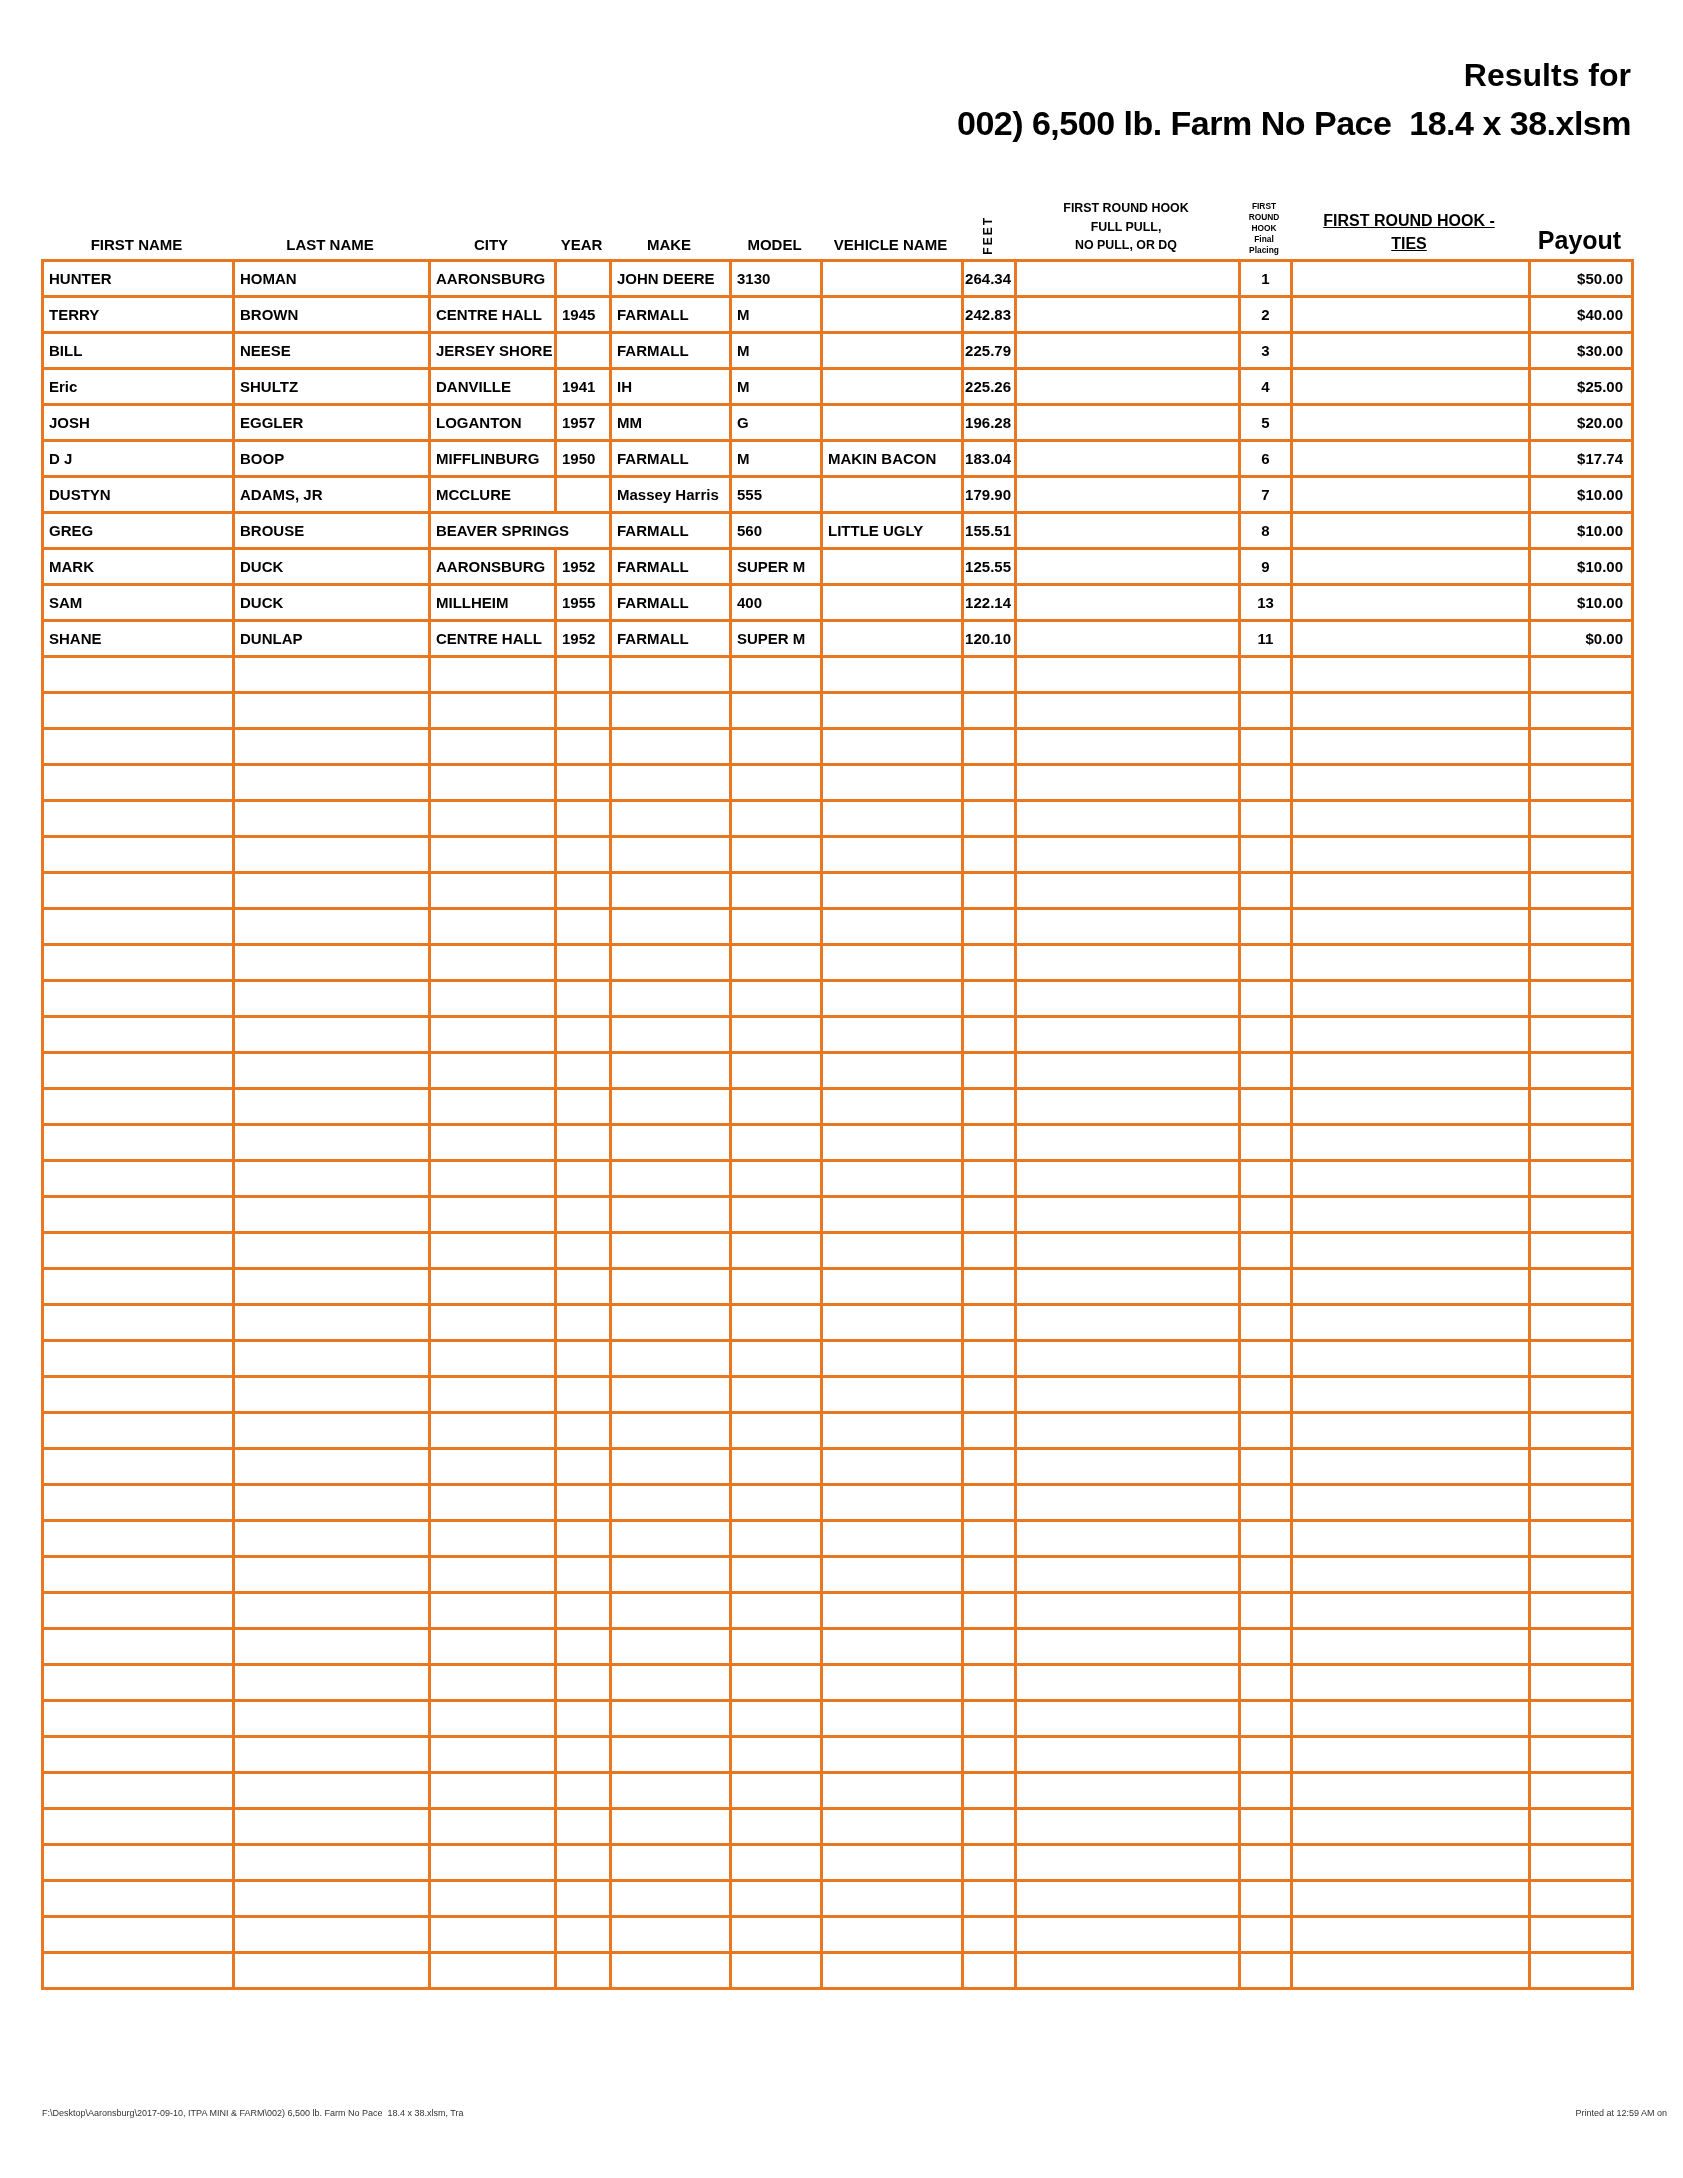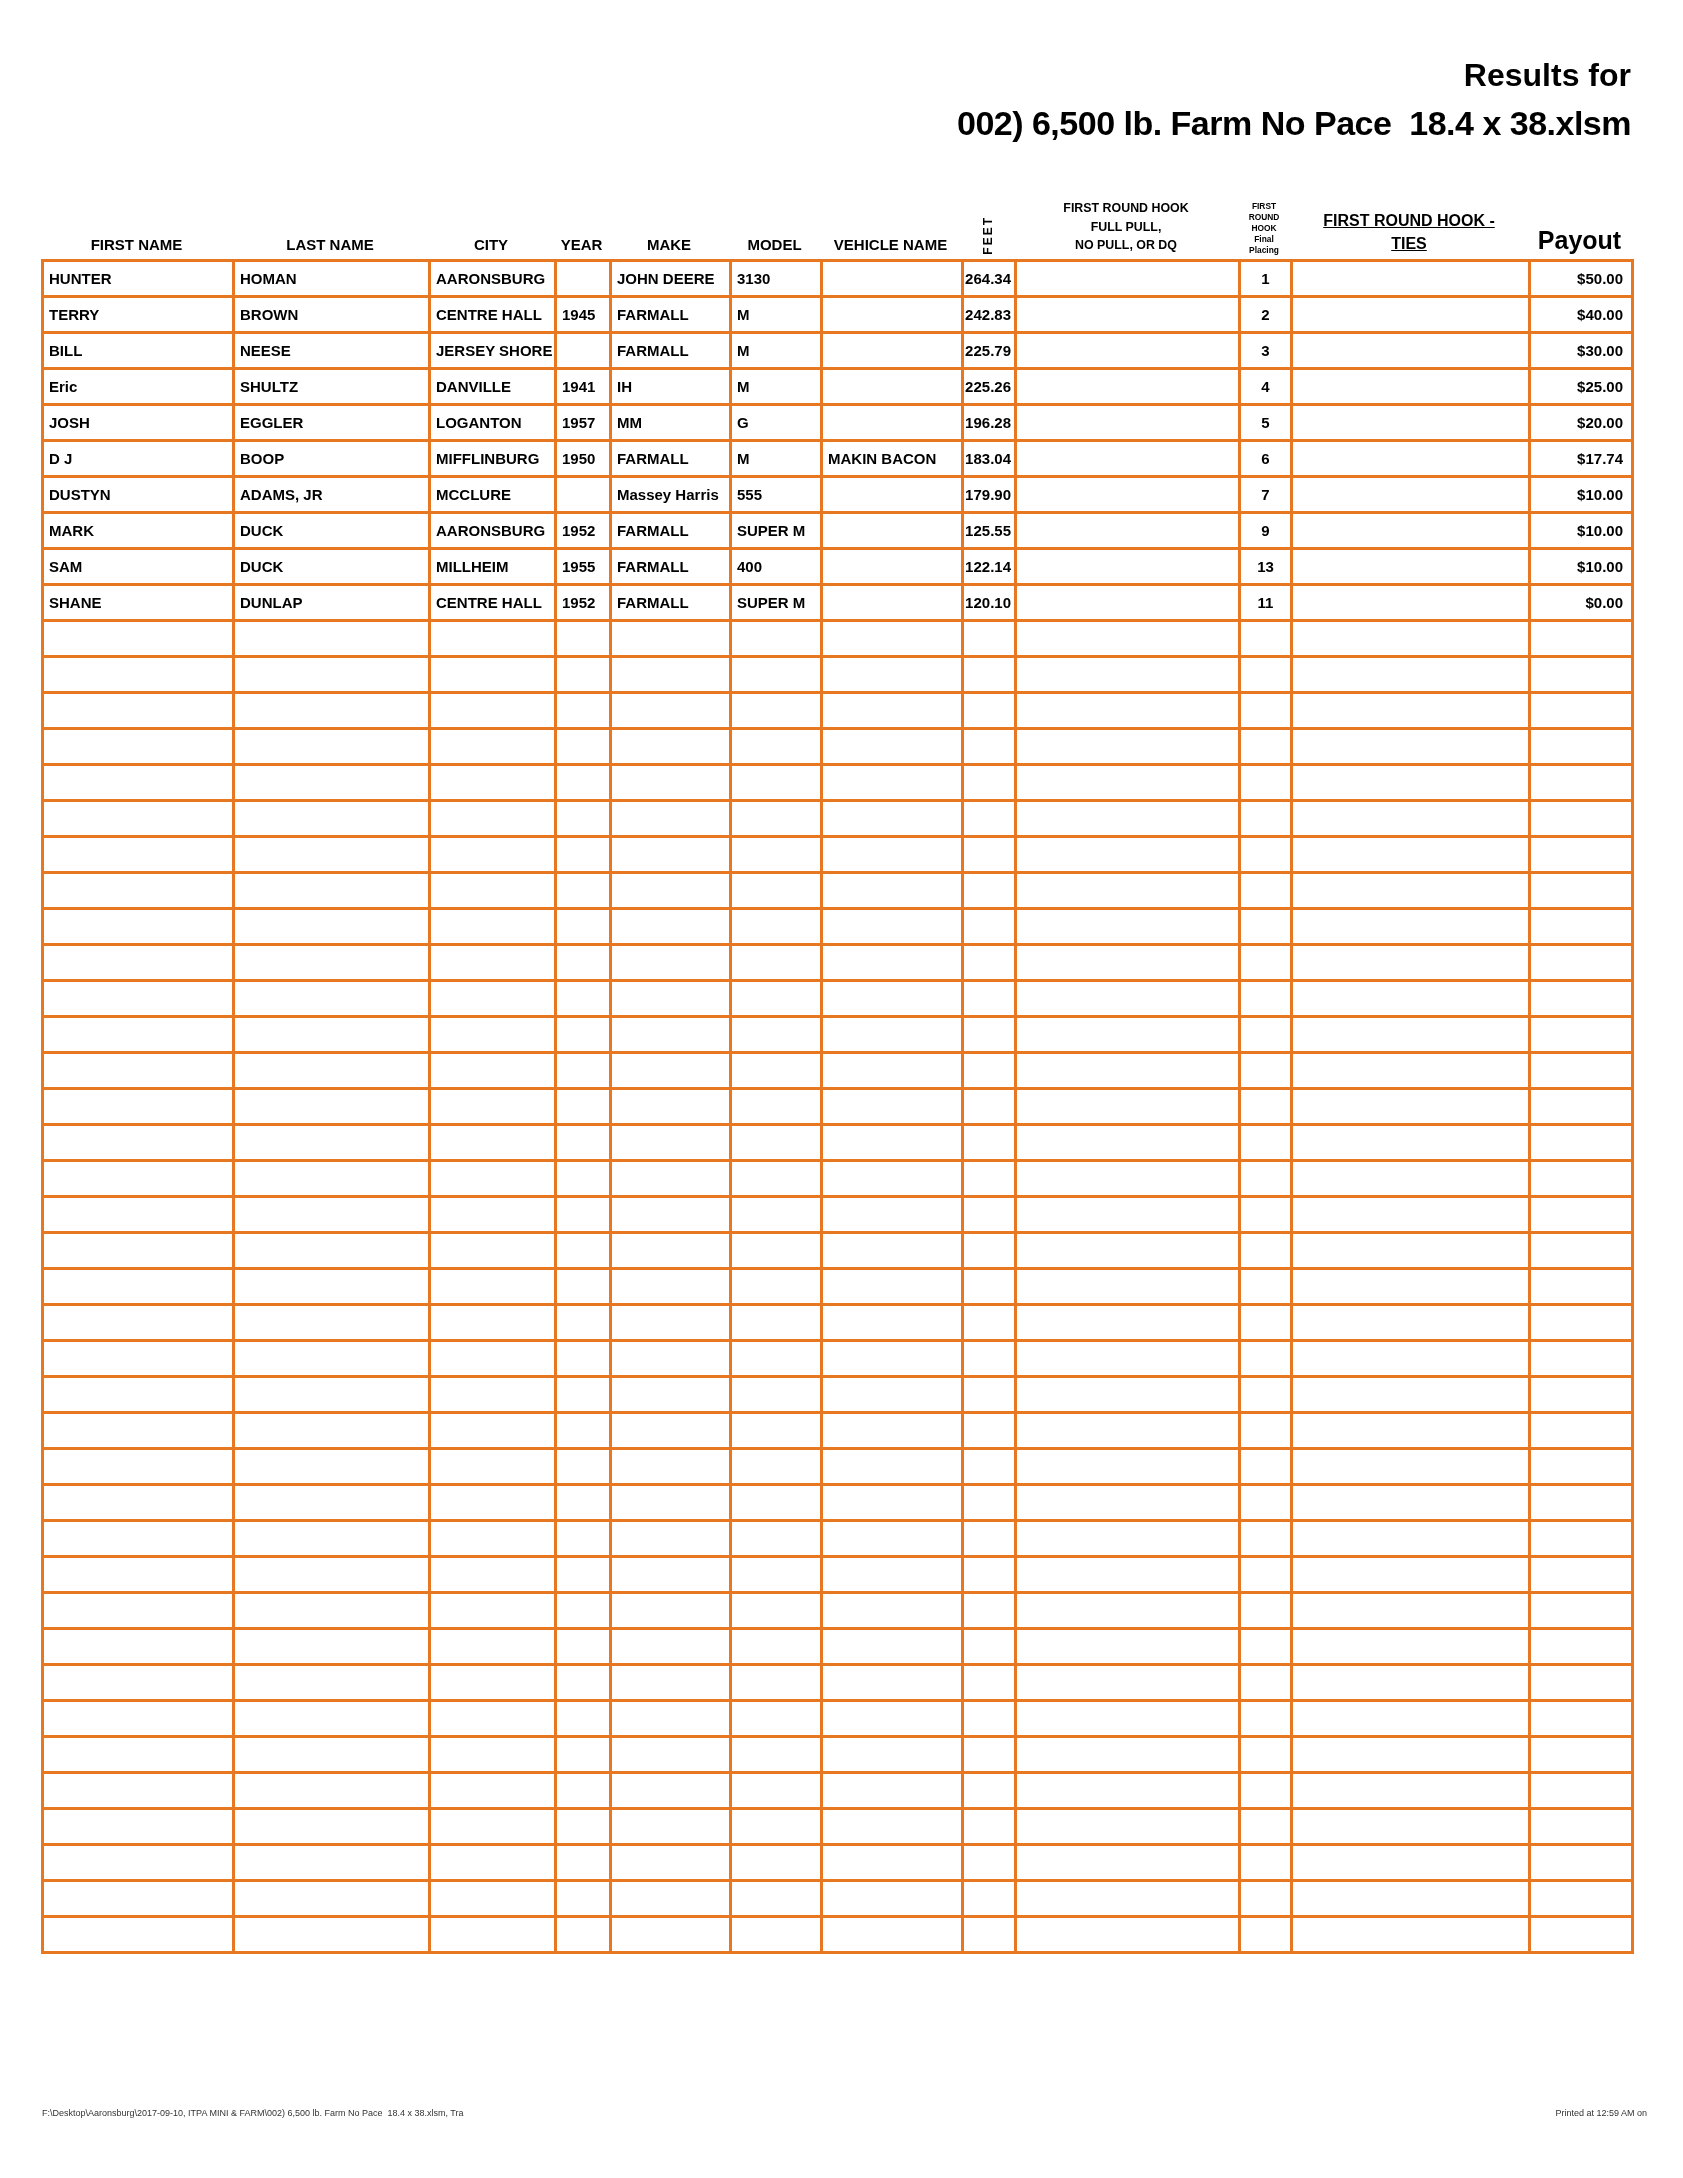--- a/index.html
+++ b/index.html
@@ -39,21 +39,21 @@
   #results-table td.c-feet   { text-align:right; padding:0 3px 0 0; }
   #results-table td.c-placing{ text-align:center; padding:0; }
   #results-table td.c-payout { text-align:right; padding:0 8px 0 0; }
   #results-table td.no-right { border-right:none; }
   #results-table td.no-left  { border-left:none; }
 
   .footer-left {
     position:absolute; left:42px; top:2108px; font-size:9px; color:#333; white-space:pre;
   }
   .footer-right {
-    position:absolute; right:36px; top:2108px; font-size:9px; color:#333; white-space:pre;
+    position:absolute; right:16px; top:2108px; font-size:9px; color:#333; white-space:pre;
   }
 </style>
 </head>
 <body>
 
 <div class="page">
 
   <div class="title-block">
     <div class="title1">Results for</div>
     <div class="title2">002) 6,500 lb. Farm No Pace  18.4 x 38.xlsm</div>
@@ -189,20 +189,34 @@
             <td class="c-make">Massey Harris</td>
             <td class="c-model">555</td>
             <td class="c-vehicle_name"></td>
             <td class="c-feet">179.90</td>
             <td class="c-first_round_hook"></td>
             <td class="c-placing">7</td>
             <td class="c-ties"></td>
             <td class="c-payout">$10.00</td>
           </tr>
           <tr>
+            <td class="c-first_name">GREG</td>
+            <td class="c-last_name">BROUSE</td>
+            <td class="c-city no-right">BEAVER SPRINGS</td>
+            <td class="c-year no-left"></td>
+            <td class="c-make">FARMALL</td>
+            <td class="c-model">560</td>
+            <td class="c-vehicle_name">LITTLE UGLY</td>
+            <td class="c-feet">155.51</td>
+            <td class="c-first_round_hook"></td>
+            <td class="c-placing">8</td>
+            <td class="c-ties"></td>
+            <td class="c-payout">$10.00</td>
+          </tr>
+          <tr>
             <td class="c-first_name">MARK</td>
             <td class="c-last_name">DUCK</td>
             <td class="c-city">AARONSBURG</td>
             <td class="c-year">1952</td>
             <td class="c-make">FARMALL</td>
             <td class="c-model">SUPER M</td>
             <td class="c-vehicle_name"></td>
             <td class="c-feet">125.55</td>
             <td class="c-first_round_hook"></td>
             <td class="c-placing">9</td>

